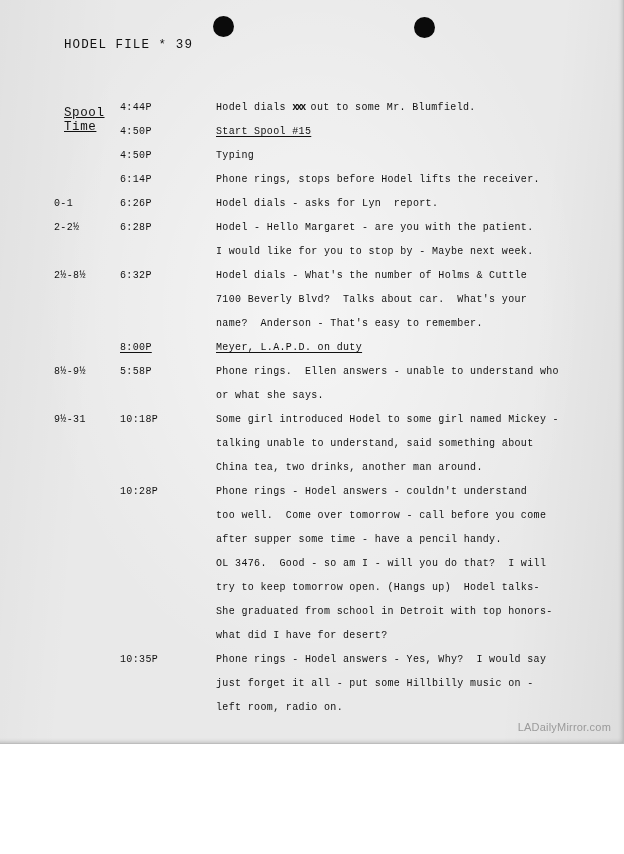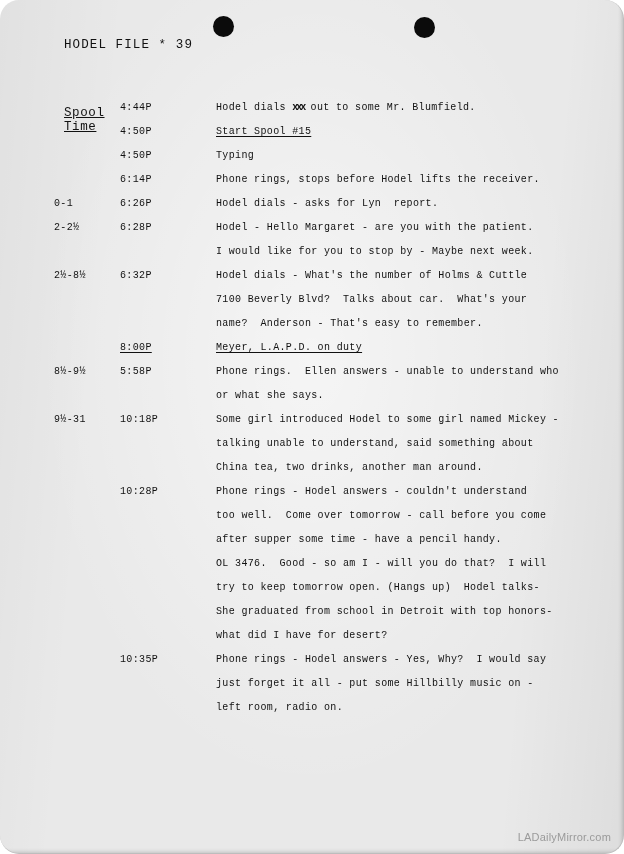--- a/index.html
+++ b/index.html
@@ -5,29 +5,28 @@
 <style>
   html, body {
     margin: 0;
     padding: 0;
     background: #ffffff;
   }
 
   #page {
     position: relative;
     width: 624px;
-    height: 854px;
+    height: 744px;
     background: #e9e9e9;
     overflow: hidden;
     font-family: "Liberation Mono", "DejaVu Sans Mono", monospace;
     color: #111111;
     box-sizing: border-box;
     border-right: 1px solid #bdbdbd;
     border-bottom: 1px solid #bdbdbd;
-    border-radius: 19px;
   }
 
   
   #paper-grain {
     position: absolute;
     inset: 0;
     pointer-events: none;
     background:
       radial-gradient(ellipse at 50% 42%, rgba(255,255,255,0.55) 0%, rgba(255,255,255,0.0) 62%),
       linear-gradient(95deg, rgba(0,0,0,0.035) 0%, rgba(0,0,0,0.0) 18%, rgba(0,0,0,0.0) 82%, rgba(0,0,0,0.05) 100%);

